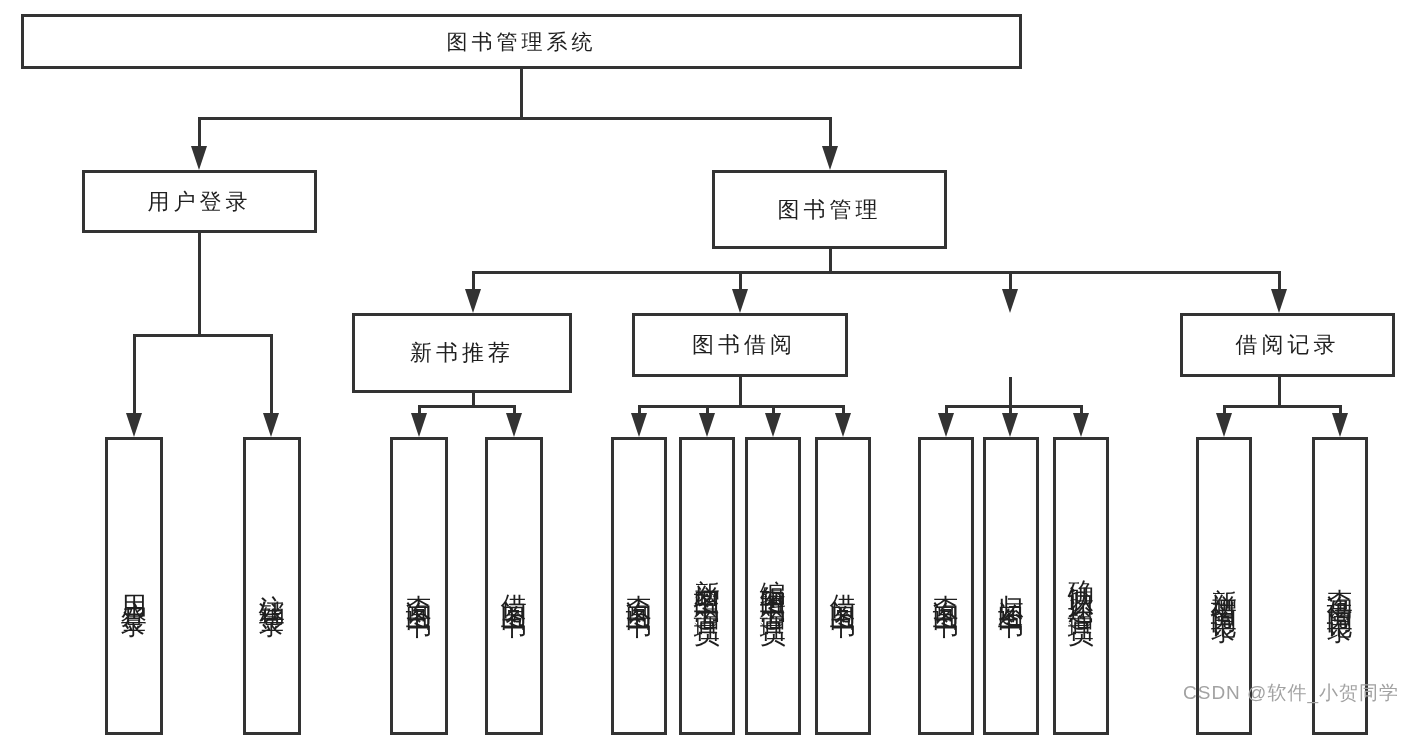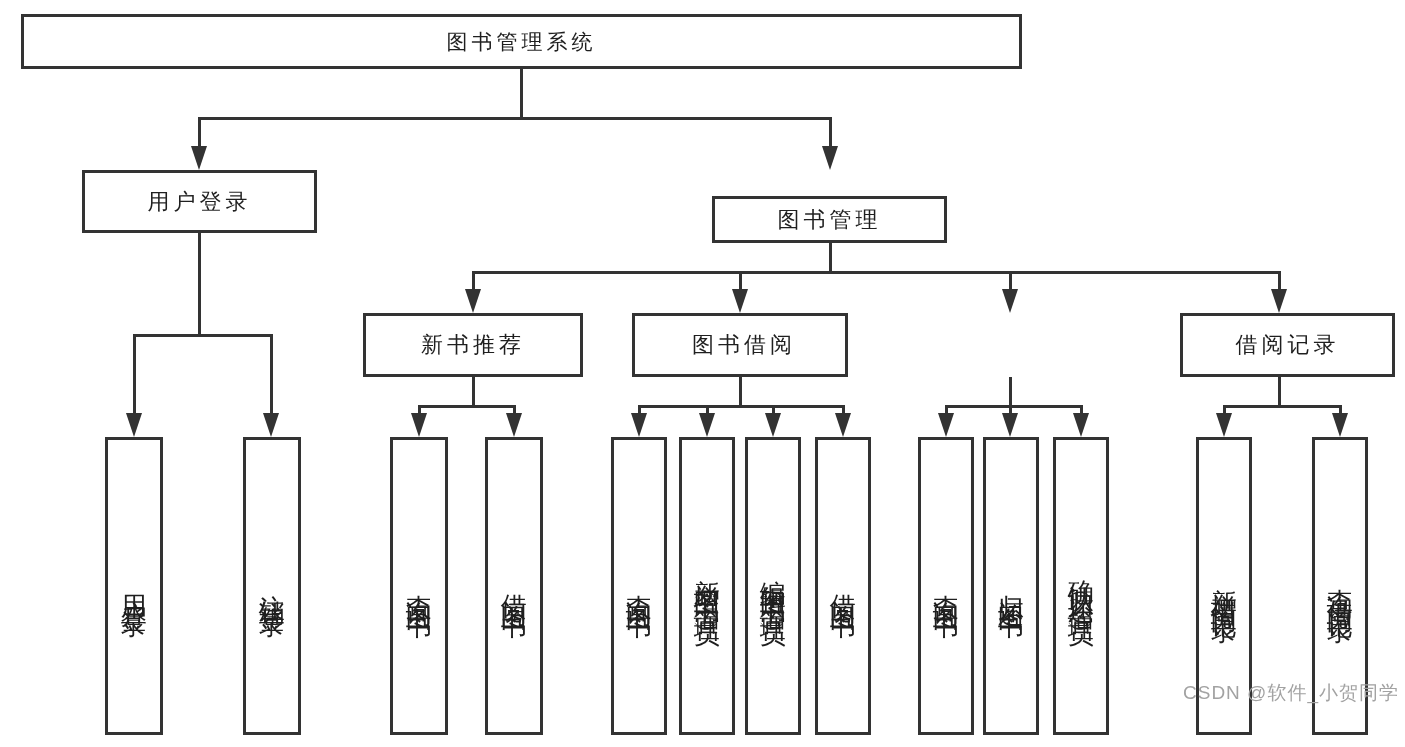--- a/index.html
+++ b/index.html
@@ -112,23 +112,23 @@
       <polygon points="1073,413 1089,413 1081,437"></polygon>
 
       <polygon points="1216,413 1232,413 1224,437"></polygon>
       <polygon points="1332,413 1348,413 1340,437"></polygon>
     </g>
   </svg>
 
   <div class="hbox root-box" style="left:21px; top:14px; width:1001px; height:55px;">图书管理系统</div>
 
   <div class="hbox" style="left:82px; top:170px; width:235px; height:63px;">用户登录</div>
-  <div class="hbox" style="left:712px; top:170px; width:235px; height:47px;margin-top:26px;">图书管理</div>
+  <div class="hbox" style="left:712px; top:170px; width:235px; height:79px;">图书管理</div>
 
-  <div class="hbox" style="left:363px; top:313px; width:220px; height:64px;">新书推荐</div>
+  <div class="hbox" style="left:352px; top:313px; width:220px; height:80px;">新书推荐</div>
   <div class="hbox" style="left:632px; top:313px; width:216px; height:64px;padding-left:8px;">图书借阅</div>
   <div class="hbox" style="left:1172px; top:313px; width:215px; height:64px;margin-left:8px;">借阅记录</div>
 
   <div class="vbox" style="left:105px; width:58px;">
     <span class="vtext">用户登录</span>
   </div>
   <div class="vbox" style="left:243px; width:58px;">
     <span class="vtext">注销登录</span>
   </div>
 

